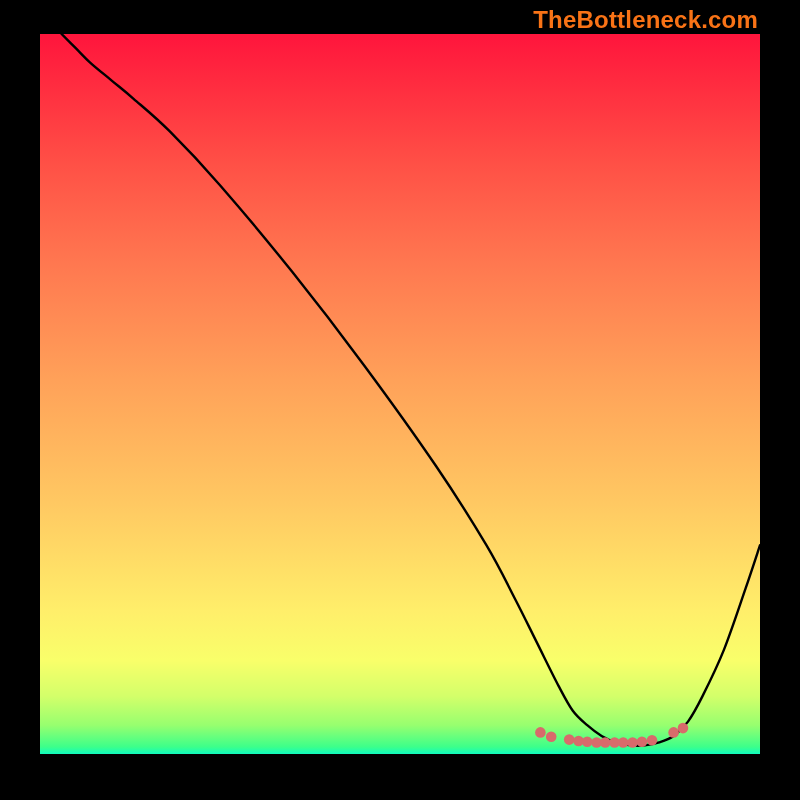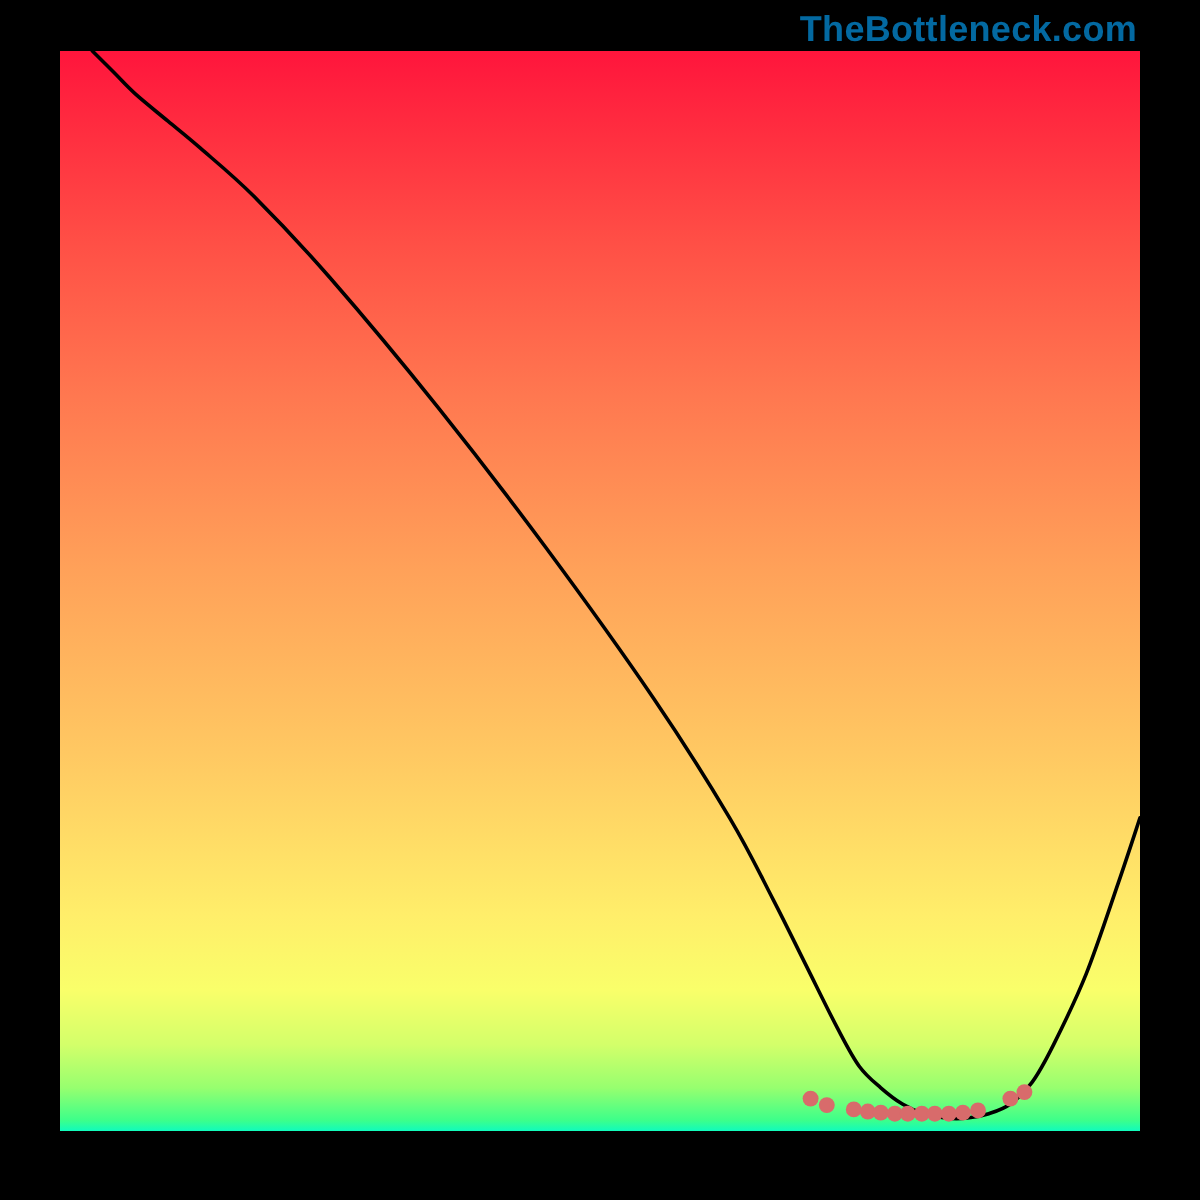--- a/index.html
+++ b/index.html
@@ -30,21 +30,21 @@
       #d3ff6a 92%,
       #97ff6f 96%,
       #3dff8a 99%,
       #10fbbd 100%
     );
   }
   .watermark {
     position: absolute;
     top: 6px;
     right: 42px;
-    color: #0369a1;
+    color: #f97316;
     font-size: 24px;
     font-weight: 600;
     letter-spacing: 0.2px;
   }
   svg.curve {
     position: absolute;
     left: 40px;
     top: 34px;
     width: 720px;
     height: 720px;

